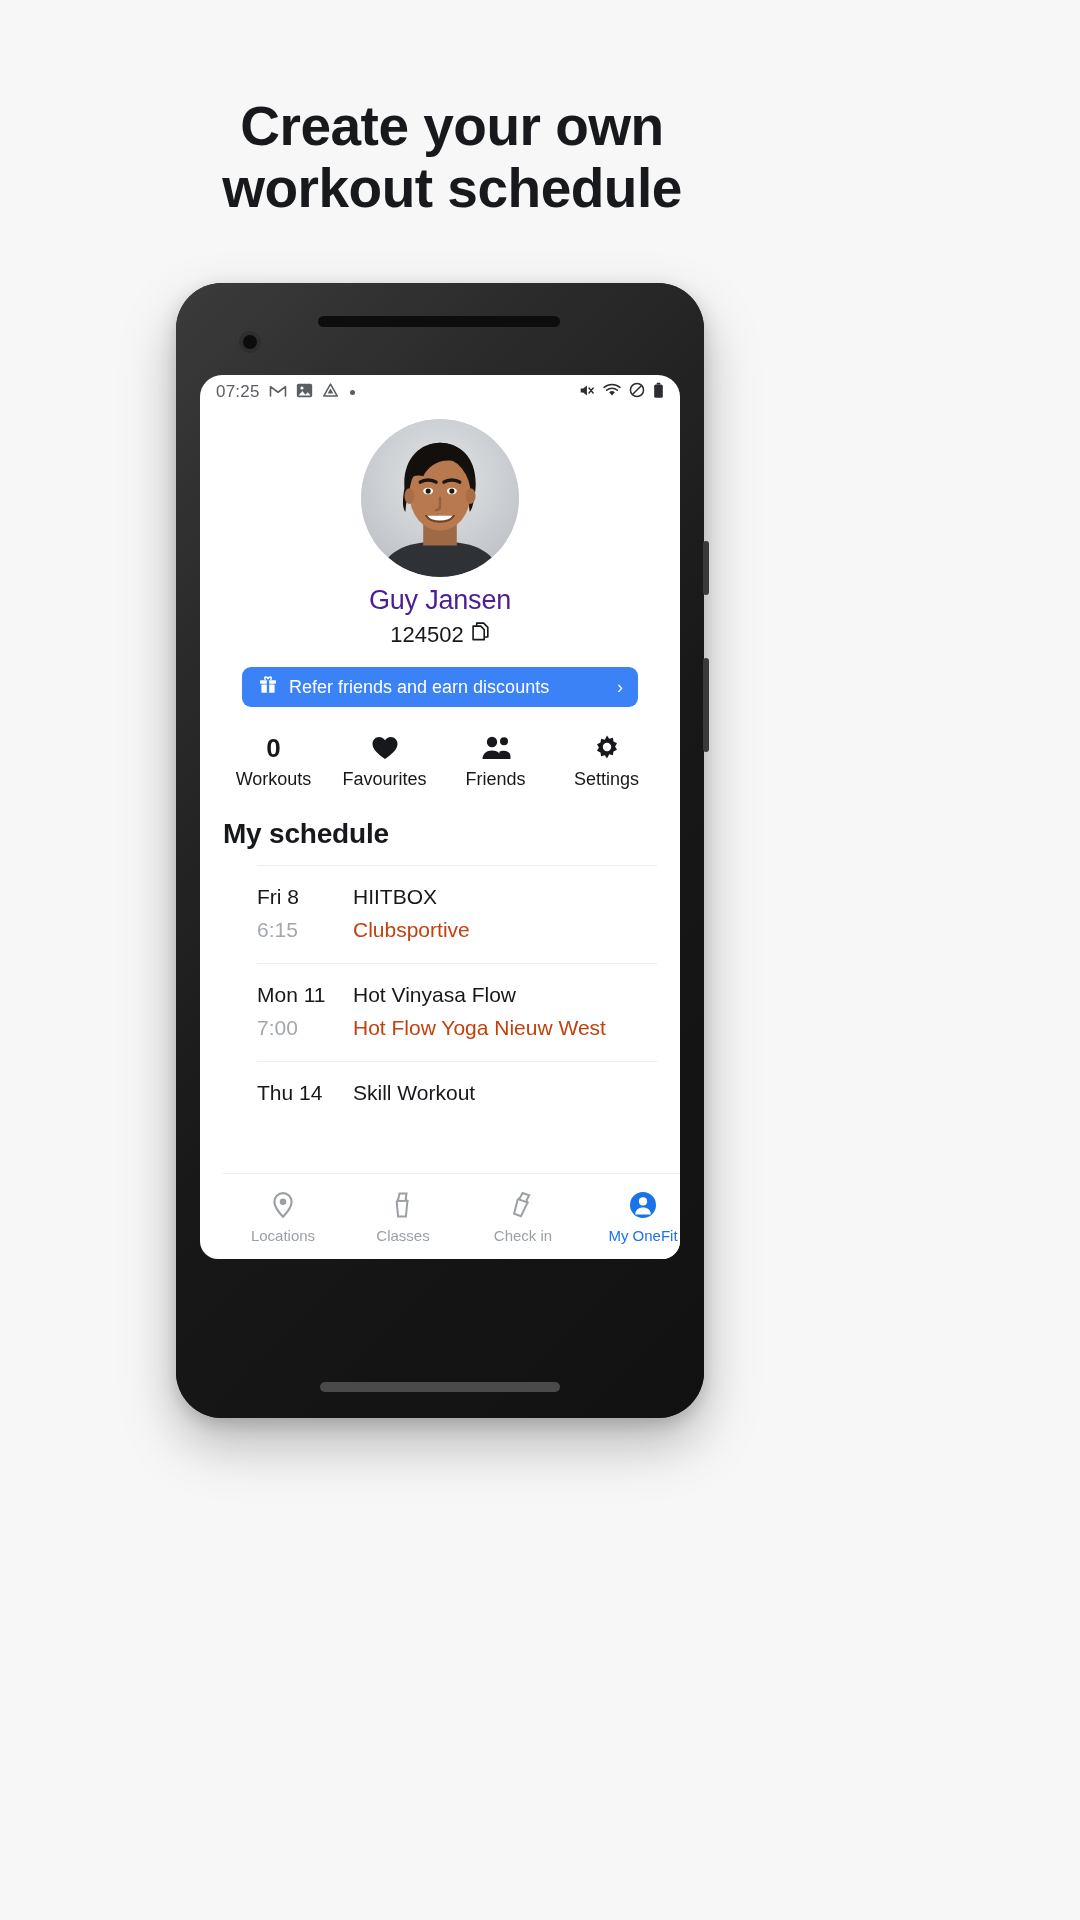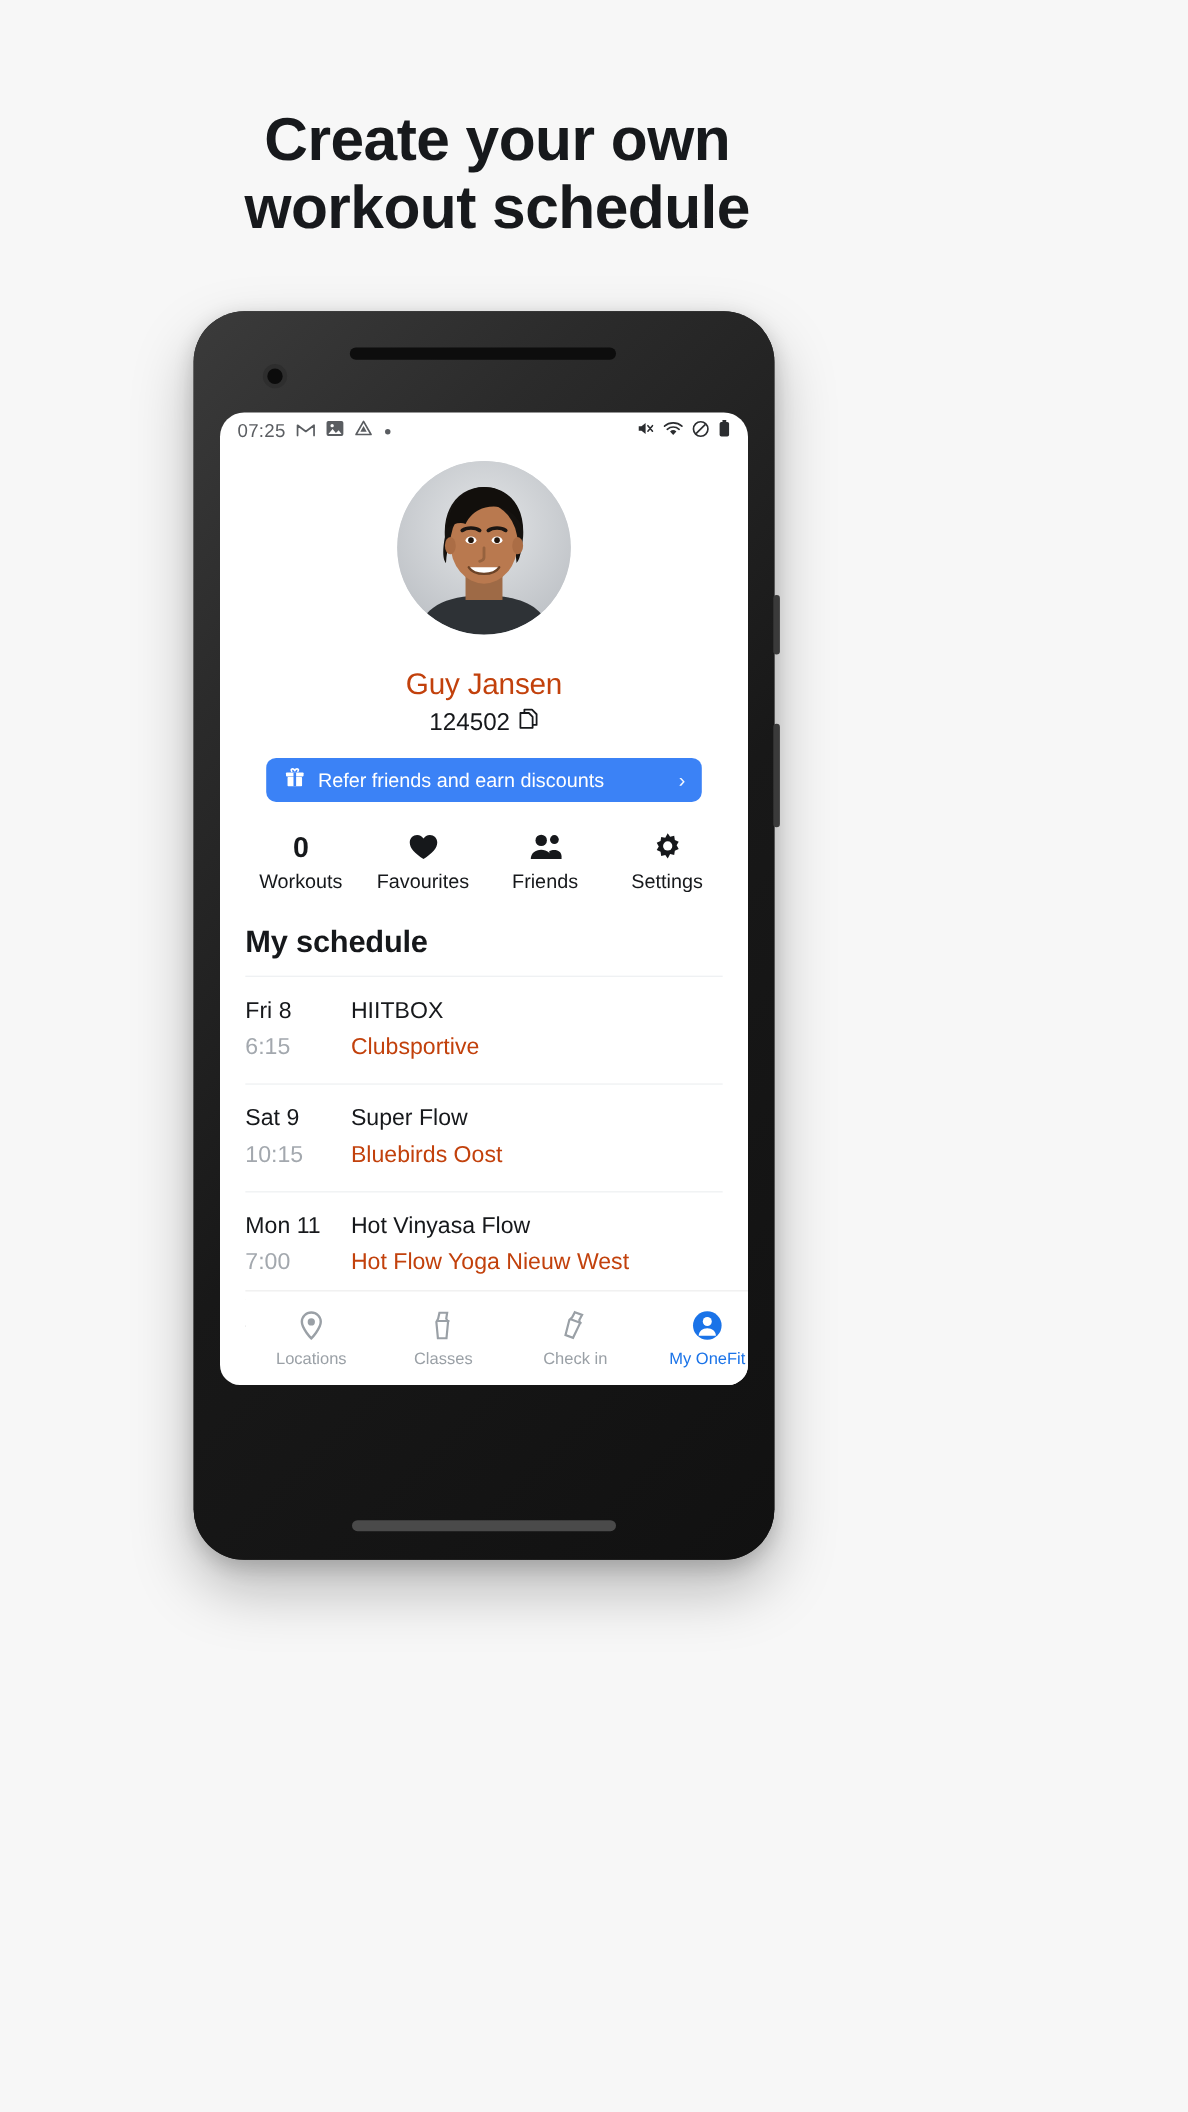--- a/index.html
+++ b/index.html
@@ -83,21 +83,21 @@
 
   
   .profile { padding-top: 10px; text-align: center; }
   .avatar {
     width: 158px; height: 158px; border-radius: 50%;
     margin: 0 auto; overflow: hidden; position: relative;
     background: #cfd2d6;
   }
   .avatar svg { display: block; width: 158px; height: 158px; }
   .uname {
-    margin-top: 30px; font-size: 27px; color: #c2410c; font-weight: normal;
+    margin-top: 8px; font-size: 27px; color: #4c1d95; font-weight: normal;
     letter-spacing: -0.2px;
   }
   .uid-row {
     margin-top: 5px; display: flex; align-items: center; justify-content: center; gap: 7px;
     font-size: 22px; color: #16181b;
   }
   .copy-ic { display: block; }
 
   
   .refer-wrap { padding: 0 42px; margin-top: 19px; }
@@ -124,21 +124,21 @@
   }
   .stat .ico-box { height: 30px; display: flex; align-items: center; justify-content: center; }
   .stat .big-num { font-size: 26px; font-weight: bold; color: #16181b; line-height: 30px; }
   .stat .lab { font-size: 18px; color: #16181b; }
 
   
   .sched-title {
     margin: 28px 0 0 23px; font-size: 28px; font-weight: bold; color: #16181b;
     letter-spacing: -0.2px;
   }
-  .sched-list { margin-top: 15px; padding: 0 23px; }
+  .sched-list { margin-top: 15px; padding: 0 23px; margin-left: 34px; }
   .srow {
     padding: 19px 0 21px 0;
     border-top: 1px solid #eceef0;
     display: flex;
   }
   .srow:first-child { border-top: 1px solid #eceef0; }
   .scol-left { width: 96px; flex: 0 0 96px; }
   .s-day { font-size: 21px; color: #16181b; }
   .s-time { font-size: 21px; color: #a3a8ae; margin-top: 9px; }
   .s-name { font-size: 21px; color: #16181b; }
@@ -345,30 +345,20 @@
             <div class="s-day">Fri 8</div>
             <div class="s-time">6:15</div>
           </div>
           <div>
             <div class="s-name">HIITBOX</div>
             <div class="s-loc">Clubsportive</div>
           </div>
         </div>
         <div class="srow">
           <div class="scol-left">
-            <div class="s-day">Sat 9</div>
-            <div class="s-time">10:15</div>
-          </div>
-          <div>
-            <div class="s-name">Super Flow</div>
-            <div class="s-loc">Bluebirds Oost</div>
-          </div>
-        </div>
-        <div class="srow">
-          <div class="scol-left">
             <div class="s-day">Mon 11</div>
             <div class="s-time">7:00</div>
           </div>
           <div>
             <div class="s-name">Hot Vinyasa Flow</div>
             <div class="s-loc">Hot Flow Yoga Nieuw West</div>
           </div>
         </div>
         <div class="srow">
           <div class="scol-left">

